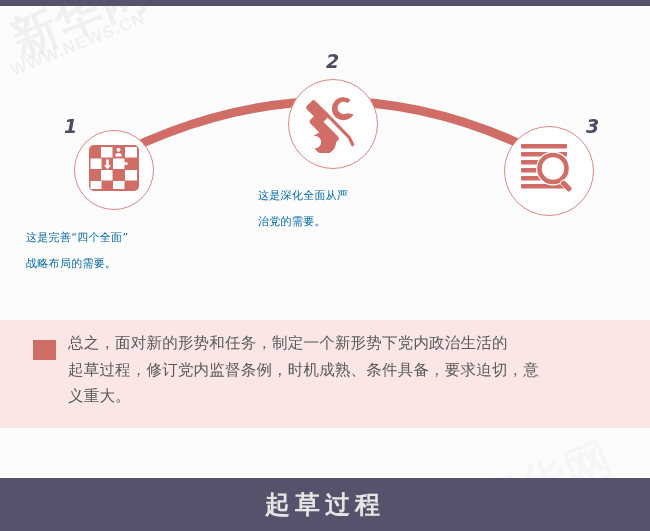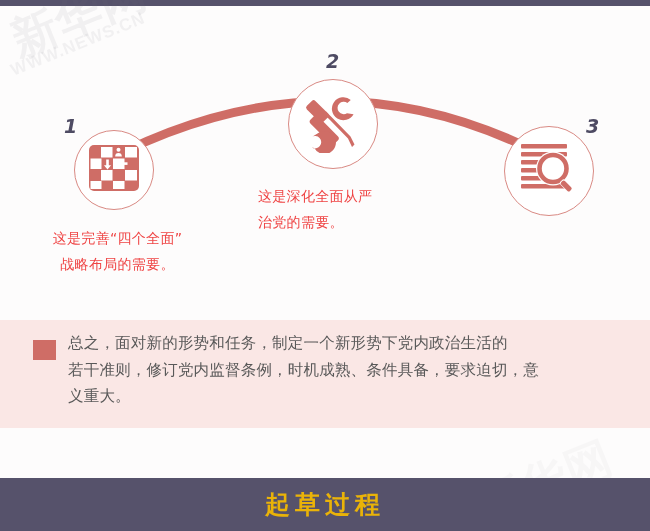--- a/index.html
+++ b/index.html
@@ -76,23 +76,23 @@
     font-weight: bold;
     font-size: 19px;
     color: #4e4b63;
     line-height: 1;
   }
 
   
   .caption {
     position: absolute;
     font-family: "DejaVu Sans", "Liberation Sans", sans-serif;
-    font-size: 14px;
+    font-size: 11px;
     line-height: 26px;
-    color: #ef4444;
+    color: #0369a1;
     letter-spacing: 0.3px;
     white-space: pre-line;
   }
 
   
   .summary-panel {
     position: absolute;
     left: 0;
     top: 320px;
     width: 650px;
@@ -129,21 +129,21 @@
     height: 53px;
     background: #56526b;
     display: flex;
     align-items: center;
     justify-content: center;
   }
   .bottom-title {
     font-family: Liberation Mono, monospace;
     font-weight: bold;
     font-size: 25px;
-    color: #eab308;
+    color: #e5e5e5;
     letter-spacing: 5px;
   }
 </style>
 </head>
 <body>
 
 <div id="page">
 
   <div class="top-bar"></div>
 
@@ -186,21 +186,21 @@
           </g>
 
           <g fill="#ffffff">
             <rect x="33" y="21.3" width="7.5" height="2.6"></rect>
             <path d="M33.8 20.2 v5 l-4.3 -2.5 z"></path>
           </g>
         </svg>
       </span>
     </div>
   </div>
-  <div class="caption" style="left:10px; top:225px; width:215px;text-align:center;">这是完善“四个全面”
+  <div class="caption" style="left:26px; top:225px; width:215px;">这是完善“四个全面”
 战略布局的需要。</div>
 
   <div class="node">
     <div class="num" style="left:326px; top:52px;">2</div>
     <div class="circle" style="left:288px; top:79px; width:90px; height:90px;">
       <span>
         <svg width="62" height="62" viewBox="0 0 62 62" xmlns="http://www.w3.org/2000/svg">
           <g fill="#cf6d66">
 
             <rect x="9.5" y="9" width="12" height="23" rx="2.5" ry="2.5" transform="rotate(-45 15.5 20.5)"></rect>
@@ -238,21 +238,21 @@
           <rect x="45" y="41" width="6.5" height="14" rx="2.2" transform="rotate(-45 48 48)" fill="#ffffff"></rect>
           <rect x="45.6" y="41.8" width="5.2" height="12.4" rx="1.8" transform="rotate(-45 48.2 48)" fill="#cf6d66"></rect>
         </svg>
       </span>
     </div>
   </div>
 
   <div class="summary-panel">
     <div class="summary-bullet"></div>
     <div class="summary-text">总之，面对新的形势和任务，制定一个新形势下党内政治生活的
-若干准则，修订党内监督条例，时机成熟、条件具备，要求迫切，意
+起草过程，修订党内监督条例，时机成熟、条件具备，要求迫切，意
 义重大。</div>
   </div>
 
   <div class="bottom-bar">
     <div class="bottom-title">起草过程</div>
   </div>
 
 </div>
 
 </body></html>

